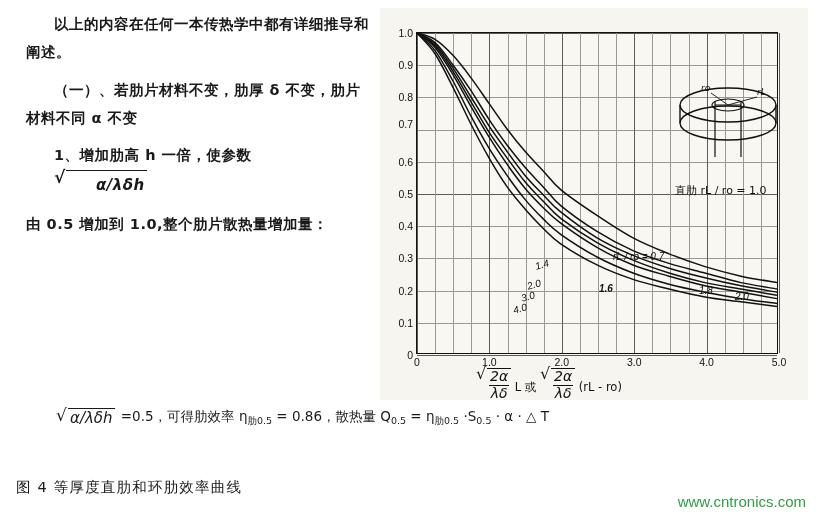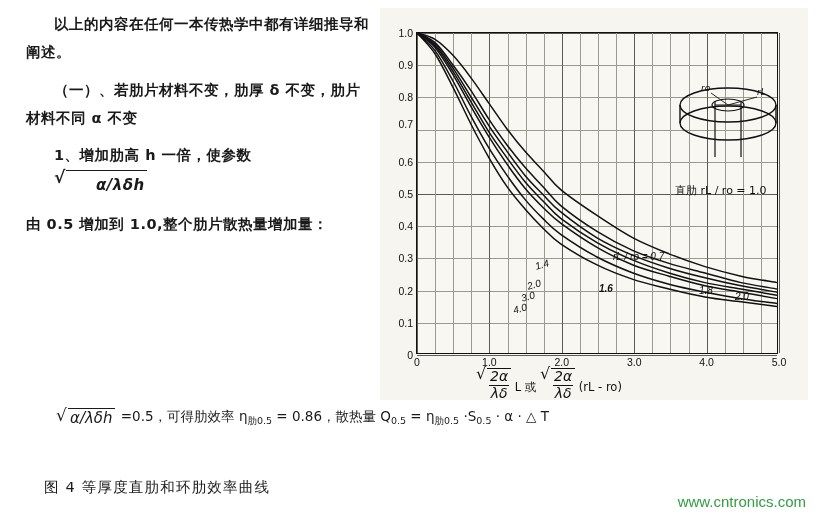--- a/index.html
+++ b/index.html
@@ -34,21 +34,21 @@
   }
   
   #formula-line{
     position:absolute;left:56px;top:408px;width:740px;
     font-size:13.5px;color:#1a1a1a;
     white-space:nowrap;
   }
   #formula-line .sub{font-size:9.5px;vertical-align:-3px;}
   
   #caption{
-    position:absolute;left:44px;top:478px;
+    position:absolute;left:16px;top:478px;
     font-size:14.5px;letter-spacing:1.2px;color:#1a1a1a;
   }
   
   #watermark{
     position:absolute;right:18px;bottom:8px;
     font-size:15px;color:#2f9e3f;
     font-family:"Liberation Sans", sans-serif;
   }
   
   #figure{

